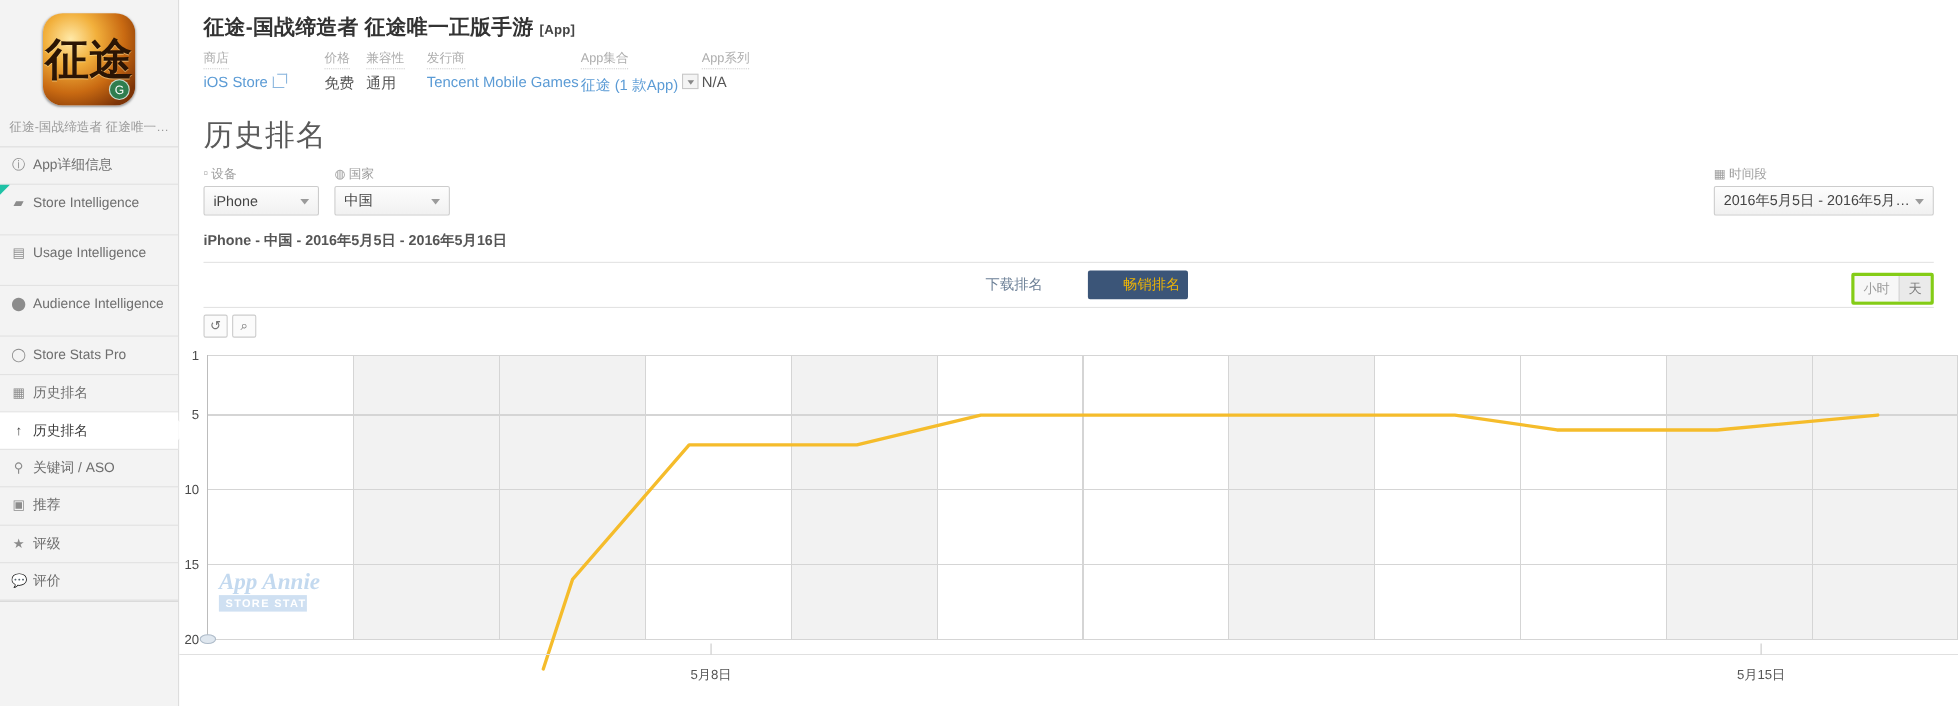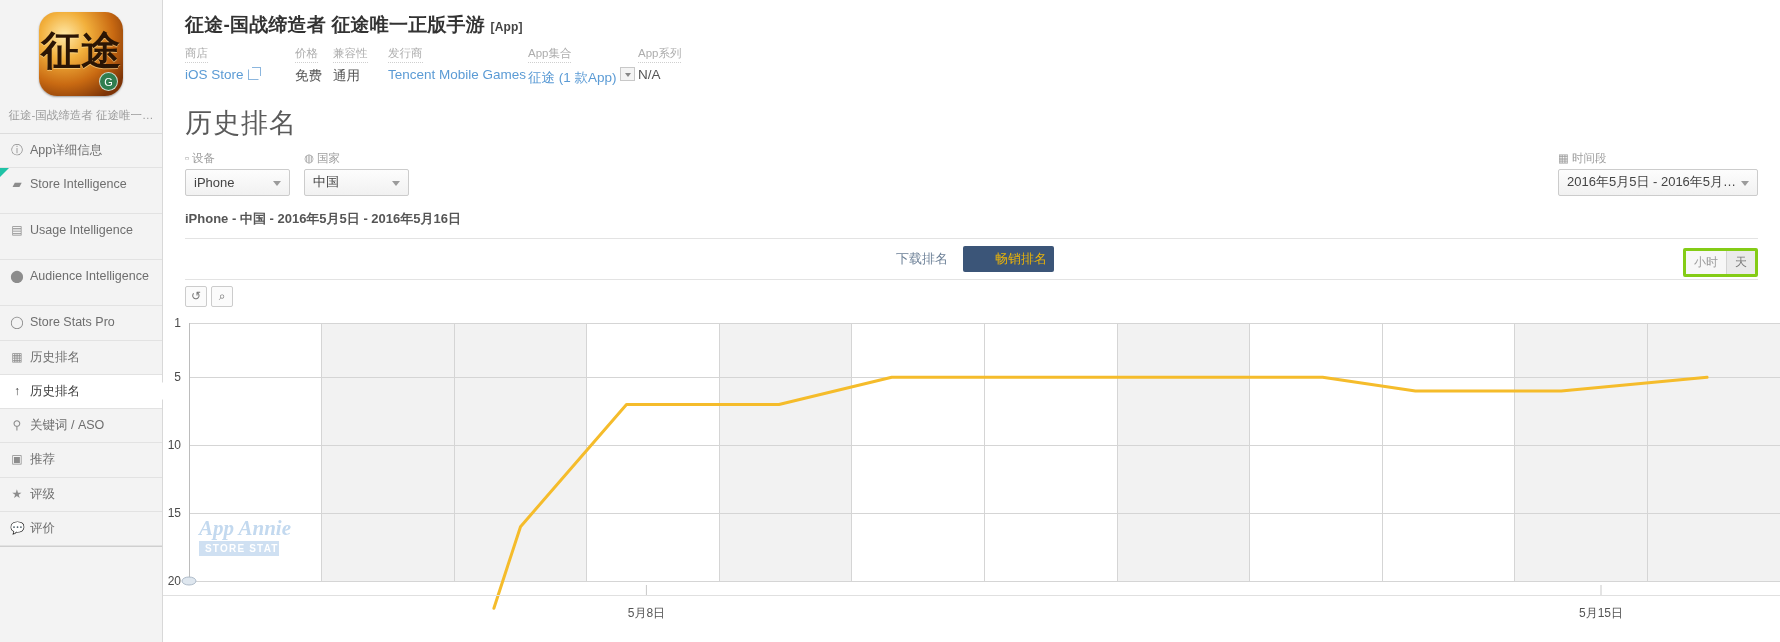--- a/index.html
+++ b/index.html
@@ -27,21 +27,21 @@
     background:
       radial-gradient(circle at 30% 28%, #ffe9a8 0%, #f2b03c 28%, #c96a12 58%, #7d3407 85%),
       linear-gradient(140deg,#d98a20,#8d3c08);
     position: relative; overflow: hidden;
     box-shadow: 0 1px 2px rgba(0,0,0,.35);
   }
   .app-icon .glyph {
     position: absolute; inset: 0;
     display: flex; align-items: center; justify-content: center;
     color: #2b1504; font-weight: bold; font-size: 40px;
-    font-family: Liberation Mono, monospace;
+    font-family: Liberation Sans, sans-serif;
     line-height: .92; text-align: center;
     text-shadow: 0 1px 0 rgba(255,230,160,.55);
   }
   .app-icon .badge {
     position: absolute; right: 5px; bottom: 5px;
     width: 19px; height: 19px; border-radius: 50%;
     background: #2f7d4f; color: #fff;
     font-size: 11px; display: flex; align-items: center; justify-content: center;
     border: 1px solid rgba(255,255,255,.75);
   }
@@ -161,21 +161,21 @@
   }
   .divider { height: 1px; background: #e3e3e3; margin: 0 22px; }
 
   .chart-toolbar {
     display: flex; align-items: center; justify-content: center;
     position: relative; height: 40px; margin: 0 22px;
   }
   .tabs { display: flex; align-items: center; gap: 8px; }
   .tab {
     font-size: 13px; color: #6b7f96; cursor: pointer;
-    padding: 4px 7px; border-radius: 2px;
+    padding: 4px 7px; border-radius: 2px; margin-left: 26px;
   }
   .tab.active { background: #3b5578; color: #eab308; padding-left: 32px; }
   .gran {
     position: absolute; right: 0; top: 9px;
     display: flex; border: 3px solid #84cc16; border-radius: 2px;
     overflow: hidden;
   }
   .gran span {
     font-size: 12px; padding: 3px 8px; color: #9b9b9b;
     background: #f7f7f7; cursor: pointer;

